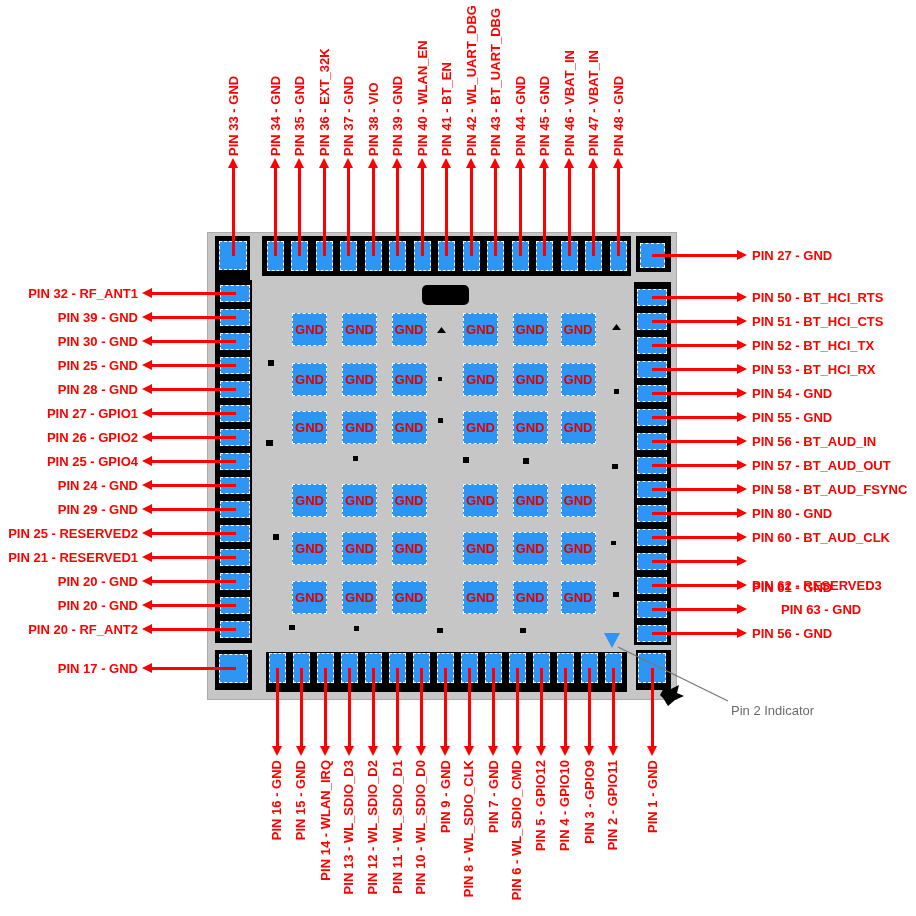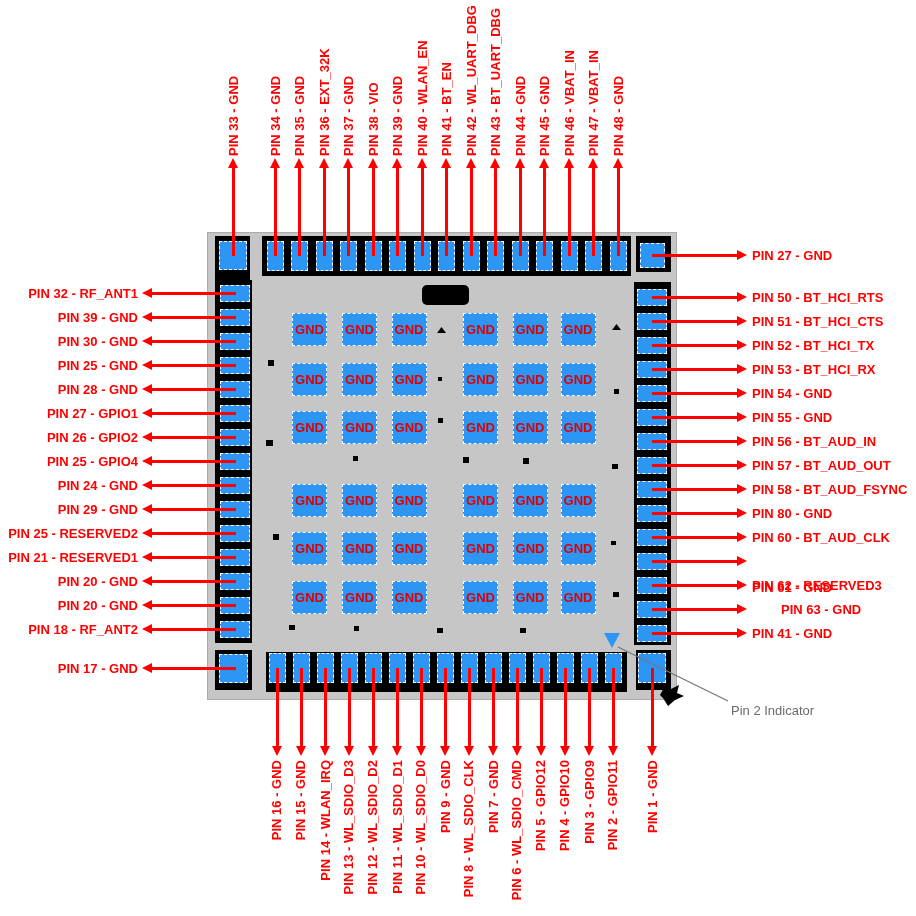--- a/index.html
+++ b/index.html
@@ -327,36 +327,36 @@
       <div class="lbl" style="left: 752px; top: 385.5px;">PIN 54 - GND</div>
       <div class="lbl" style="left: 752px; top: 409.5px;">PIN 55 - GND</div>
       <div class="lbl" style="left: 752px; top: 433.5px;">PIN 56 - BT_AUD_IN</div>
       <div class="lbl" style="left: 752px; top: 457.5px;">PIN 57 - BT_AUD_OUT</div>
       <div class="lbl" style="left: 752px; top: 481.5px;">PIN 58 - BT_AUD_FSYNC</div>
       <div class="lbl" style="left: 752px; top: 505.5px;">PIN 80 - GND</div>
       <div class="lbl" style="left: 752px; top: 529.5px;">PIN 60 - BT_AUD_CLK</div>
       <div class="lbl" style="left: 752px; top: 580px; text-align: right;">PIN 61 - GND</div>
       <div class="lbl" style="left: 752px; top: 577.5px;">PIN 62 - RESERVED3</div>
       <div class="lbl" style="left: 752px; top: 601.5px; margin-left: 29px;">PIN 63 - GND</div>
-      <div class="lbl" style="left: 752px; top: 625.5px;">PIN 41 - GND</div>
+      <div class="lbl" style="left: 752px; top: 625.5px;">PIN 56 - GND</div>
       <div class="lbl" style="top: 285.5px; right: 778px;">PIN 32 - RF_ANT1</div>
       <div class="lbl" style="top: 309.55px; right: 778px;">PIN 39 - GND</div>
       <div class="lbl" style="top: 333.6px; right: 778px;">PIN 30 - GND</div>
       <div class="lbl" style="top: 357.65px; right: 778px;">PIN 25 - GND</div>
       <div class="lbl" style="top: 381.7px; right: 778px;">PIN 28 - GND</div>
       <div class="lbl" style="top: 405.75px; right: 778px;">PIN 27 - GPIO1</div>
       <div class="lbl" style="top: 429.8px; right: 778px;">PIN 26 - GPIO2</div>
       <div class="lbl" style="top: 453.85px; right: 778px;">PIN 25 - GPIO4</div>
       <div class="lbl" style="top: 477.9px; right: 778px;">PIN 24 - GND</div>
       <div class="lbl" style="top: 501.95px; right: 778px;">PIN 29 - GND</div>
       <div class="lbl" style="top: 526px; right: 778px;">PIN 25 - RESERVED2</div>
       <div class="lbl" style="top: 550.05px; right: 778px;">PIN 21 - RESERVED1</div>
       <div class="lbl" style="top: 574.1px; right: 778px;">PIN 20 - GND</div>
       <div class="lbl" style="top: 598.15px; right: 778px;">PIN 20 - GND</div>
-      <div class="lbl" style="top: 622.2px; right: 778px;">PIN 18 - RF_ANT2</div>
+      <div class="lbl" style="top: 622.2px; right: 778px;">PIN 20 - RF_ANT2</div>
       <div class="lbl" style="top: 661px; right: 778px;">PIN 17 - GND</div>
       <div class="lbl lbl-bottom" style="top: 760px; right: 646.5px;">PIN 16 - GND</div>
       <div class="lbl lbl-bottom" style="top: 760px; right: 622.5px;">PIN 15 - GND</div>
       <div class="lbl lbl-bottom" style="top: 760px; right: 598.5px;">PIN 14 - WLAN_IRQ</div>
       <div class="lbl lbl-bottom" style="top: 760px; right: 574.5px;">PIN 13 - WL_SDIO_D3</div>
       <div class="lbl lbl-bottom" style="top: 760px; right: 550.5px;">PIN 12 - WL_SDIO_D2</div>
       <div class="lbl lbl-bottom" style="top: 760px; right: 526.5px;">PIN 11 - WL_SDIO_D1</div>
       <div class="lbl lbl-bottom" style="top: 760px; right: 502.5px;">PIN 10 - WL_SDIO_D0</div>
       <div class="lbl lbl-bottom" style="top: 760px; right: 478.5px;">PIN 9 - GND</div>
       <div class="lbl lbl-bottom" style="top: 760px; right: 454.5px;">PIN 8 - WL_SDIO_CLK</div>

